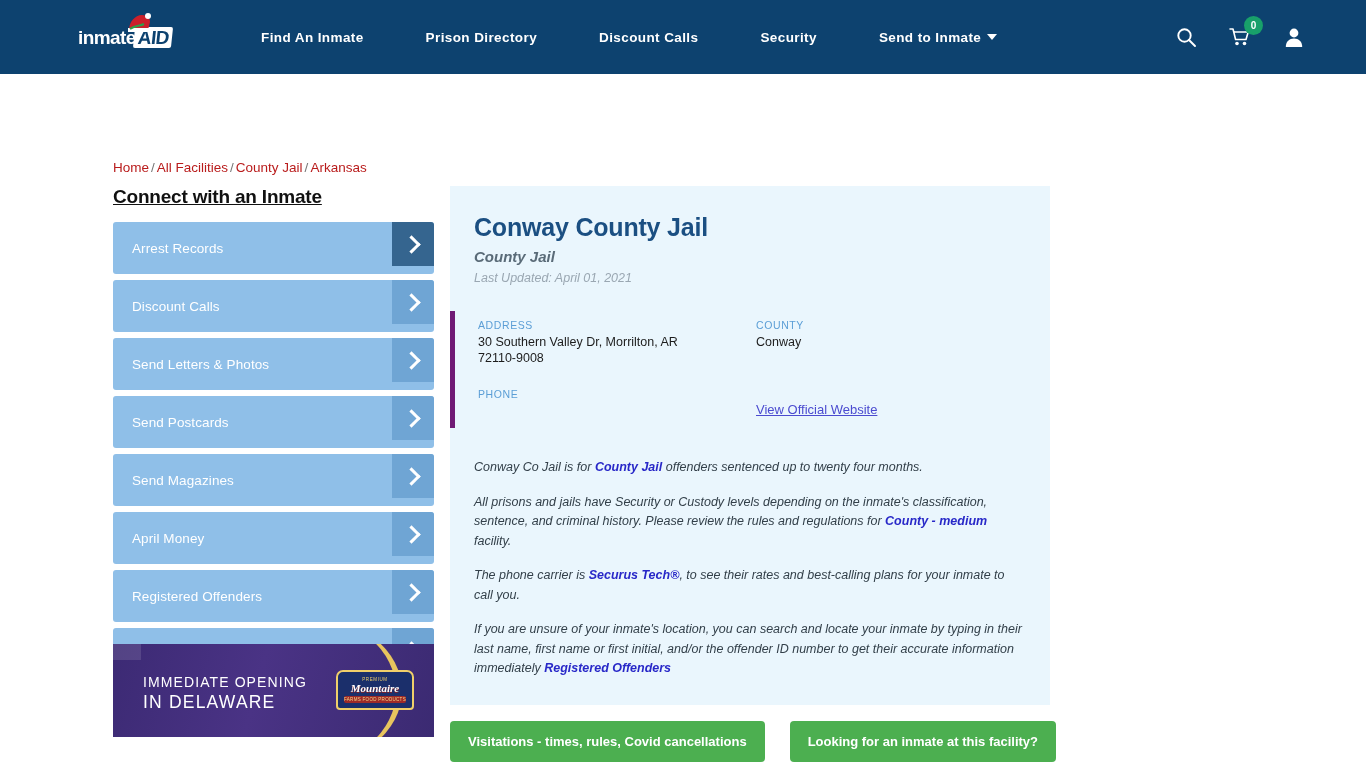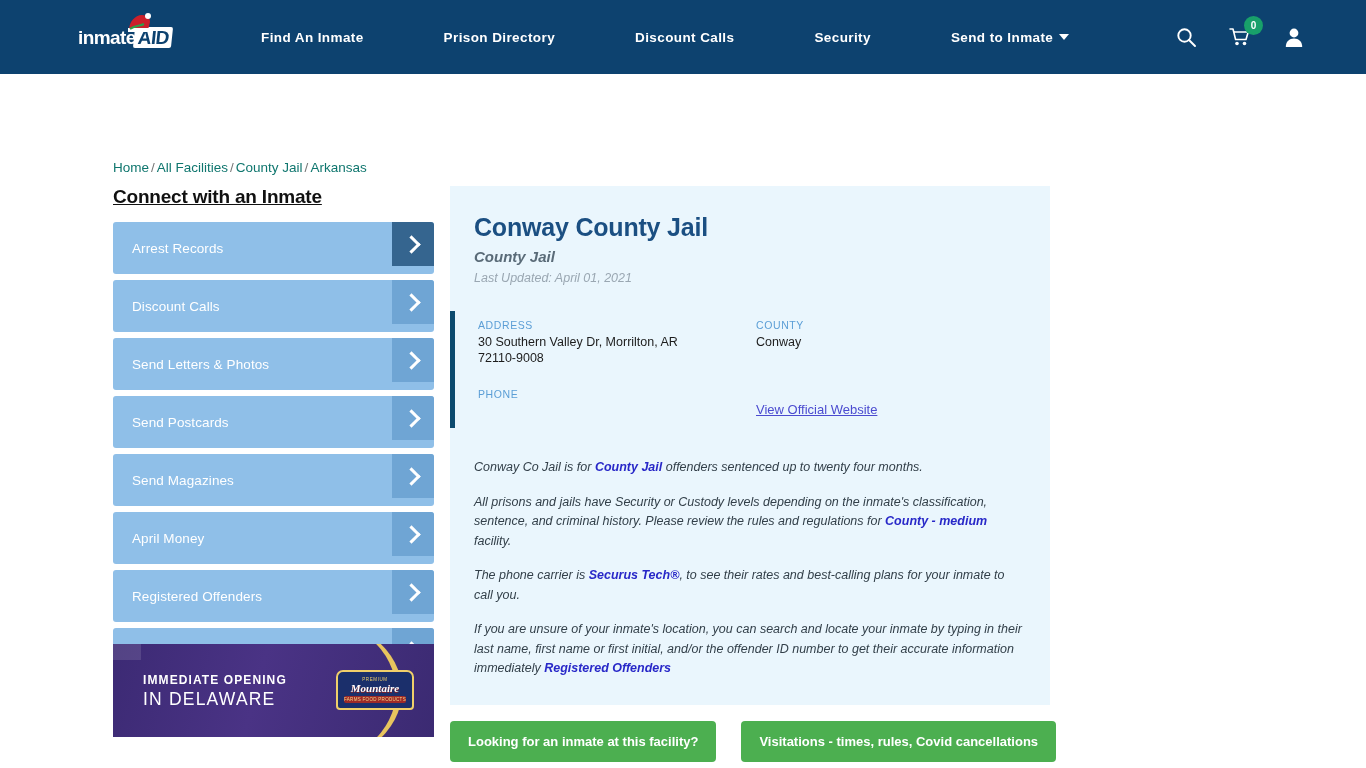--- a/index.html
+++ b/index.html
@@ -57,21 +57,21 @@
   }
   .nav-link {
     color: #ffffff;
     font-size: 13.5px;
     font-weight: bold;
     letter-spacing: 0.4px;
     text-decoration: none;
     white-space: nowrap;
     cursor: pointer;
   }
-  .nav-link + .nav-link { margin-left: 80px; }
+  .nav-link + .nav-link { margin-left: 62px; }
   .nav-caret {
     display: inline-block;
     margin-left: 6px;
     border-left: 5px solid transparent;
     border-right: 5px solid transparent;
     border-top: 6px solid #ffffff;
     vertical-align: 2px;
   }
 
   .nav-icons {
@@ -106,21 +106,21 @@
 
   
   .page { position: relative; width: 1366px; }
   .breadcrumb {
     position: absolute;
     left: 113px; top: 86px;
     font-size: 13.5px;
     color: #555555;
     white-space: nowrap;
   }
-  .breadcrumb a { color: #0f766e; text-decoration: none; cursor: pointer; }
+  .breadcrumb a { color: #b91c1c; text-decoration: none; cursor: pointer; }
   .breadcrumb .sep { color: #777; margin: 0 2px; }
 
   
   .sidebar { position: absolute; left: 113px; top: 112px; width: 321px; }
   .side-title {
     font-size: 19px;
     font-weight: bold;
     color: #111111;
     text-decoration: underline;
     letter-spacing: -0.2px;
@@ -170,22 +170,22 @@
     overflow: hidden;
     cursor: pointer;
   }
   .ad-corner {
     position: absolute; left: 0; top: 0;
     width: 28px; height: 16px;
     background: rgba(255,255,255,0.12);
   }
   .ad-text { position: absolute; left: 30px; top: 28px; }
   .ad-l1 {
-    color: #ffffff; font-size: 12px; letter-spacing: 1.1px;
-    font-weight: bold; line-height: 1.45;
+    color: #ffffff; font-size: 14px; letter-spacing: 1.1px;
+    font-weight: normal; line-height: 1.45;
   }
   .ad-l2 {
     color: #ffffff; font-size: 17.5px; letter-spacing: 1.2px;
     line-height: 1.25;
   }
   .ad-swoosh {
     position: absolute;
     right: 32px; top: -28px;
     width: 120px; height: 150px;
     border-right: 6px solid #e8c45e;
@@ -229,21 +229,21 @@
     margin-left: 24px; margin-top: 6px;
   }
   .fac-updated {
     color: #9aa7b2; font-size: 12.5px; font-style: italic;
     margin-left: 24px; margin-top: 6px;
   }
 
   .info-block {
     display: flex;
     margin: 26px 0 0 0;
-    border-left: 5px solid #0c4a6e;
+    border-left: 5px solid #701a75;
     padding: 8px 0 10px 23px;
   }
   .info-col { width: 278px; }
   .info-col.right { width: 230px; }
   .info-label {
     color: #5b9ed6; font-size: 10.5px;
     letter-spacing: 0.6px; margin-bottom: 3px;
   }
   .info-value { color: #1d1d1d; font-size: 12.5px; line-height: 1.28; }
   .info-group + .info-group { margin-top: 22px; }
@@ -427,18 +427,18 @@
 
       <div class="desc">
         <p><span>Conway Co Jail is for </span><b>County Jail</b><span> offenders sentenced up to twenty four months.</span></p>
         <p><span>All prisons and jails have Security or Custody levels depending on the inmate's classification, sentence, and criminal history. Please review the rules and regulations for </span><b>County - medium</b><span> facility.</span></p>
         <p><span>The phone carrier is </span><b>Securus Tech®</b><span>, to see their rates and best-calling plans for your inmate to call you.</span></p>
         <p><span>If you are unsure of your inmate's location, you can search and locate your inmate by typing in their last name, first name or first initial, and/or the offender ID number to get their accurate information immediately </span><b>Registered Offenders</b></p>
       </div>
     </div>
 
     <div class="action-row">
+      <button class="green-btn">Visitations - times, rules, Covid cancellations</button>
       <button class="green-btn">Looking for an inmate at this facility?</button>
-      <button class="green-btn">Visitations - times, rules, Covid cancellations</button>
     </div>
 
   </div>
 </div>
 
 </body></html>

